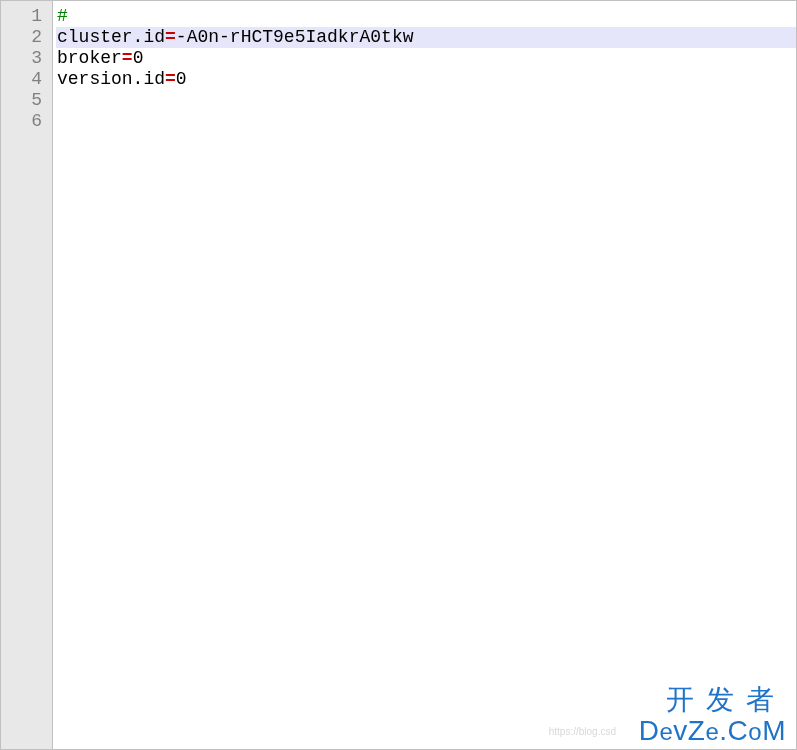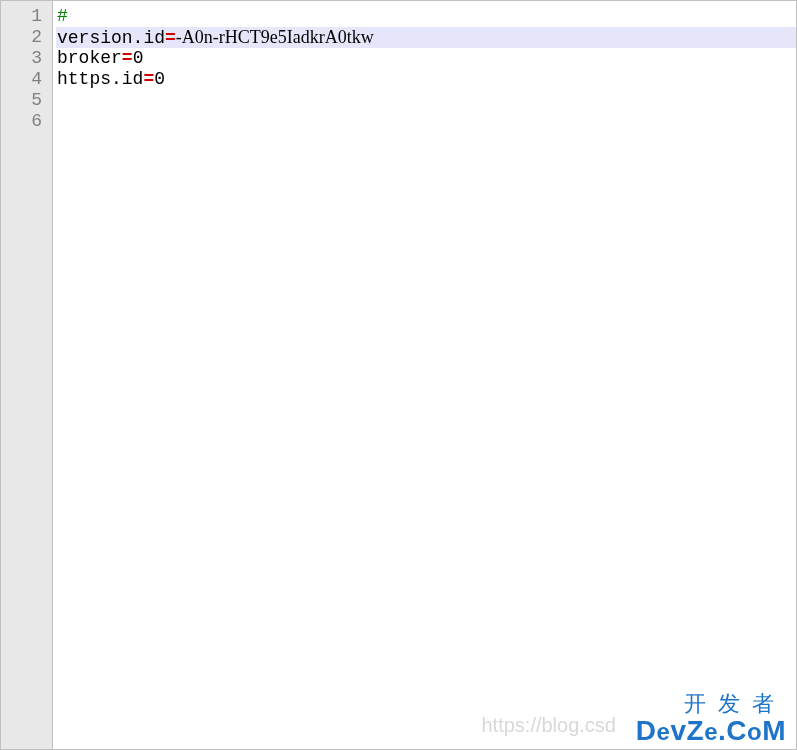--- a/index.html
+++ b/index.html
@@ -59,50 +59,49 @@
     }
     .key {
       color: #000000;
     }
     .equals {
       color: #cc0000;
       font-weight: bold;
     }
     .value-text {
       color: #000000;
-      font-family: Liberation Serif, serif;
     }
     .value-num {
       color: #000000;
     }
     .watermark-faint {
       position: absolute;
       bottom: 12px;
       right: 180px;
       color: #d8d8d8;
       font-family: Arial, sans-serif;
-      font-size: 20px;
+      font-size: 10px;
     }
     .watermark-main {
       position: absolute;
       bottom: 2px;
       right: 10px;
       color: #1e74c9;
       font-family: Arial, "Microsoft YaHei", sans-serif;
       text-align: right;
       line-height: 1.1;
     }
     .watermark-cn {
-      font-size: 22px;
+      font-size: 28px;
       letter-spacing: 12px;
       display: block;
     }
     .watermark-en {
       font-size: 28px;
-      font-weight: 700;
+      font-weight: 400;
       display: block;
       letter-spacing: 0.5px;
     }
     .watermark-en .small-e {
       font-size: 24px;
     }
     .watermark-en .small-o {
       font-size: 24px;
     }
   </style>
@@ -113,23 +112,23 @@
   <div class="gutter">
     <div class="gutter-line">1</div>
     <div class="gutter-line">2</div>
     <div class="gutter-line">3</div>
     <div class="gutter-line">4</div>
     <div class="gutter-line">5</div>
     <div class="gutter-line">6</div>
   </div>
   <div class="code-area">
     <div class="code-line"><span class="comment">#</span></div>
-    <div class="code-line highlighted"><span class="key">version.id</span><span class="equals">=</span><span class="value-text">-A0n-rHCT9e5IadkrA0tkw</span></div>
+    <div class="code-line highlighted"><span class="key">cluster.id</span><span class="equals">=</span><span class="value-text">-A0n-rHCT9e5IadkrA0tkw</span></div>
     <div class="code-line"><span class="key">broker</span><span class="equals">=</span><span class="value-num">0</span></div>
-    <div class="code-line"><span class="key">https.id</span><span class="equals">=</span><span class="value-num">0</span></div>
+    <div class="code-line"><span class="key">version.id</span><span class="equals">=</span><span class="value-num">0</span></div>
     <div class="code-line"></div>
 
     <div class="watermark-faint">https://blog.csd</div>
     <div class="watermark-main">
       <span class="watermark-cn">开发者</span>
       <span class="watermark-en"><span>D</span><span class="small-e">e</span><span>v</span><span>Z</span><span class="small-e">e</span><span>.C</span><span class="small-o">o</span><span>M</span></span>
     </div>
   </div>
 </div>
 

